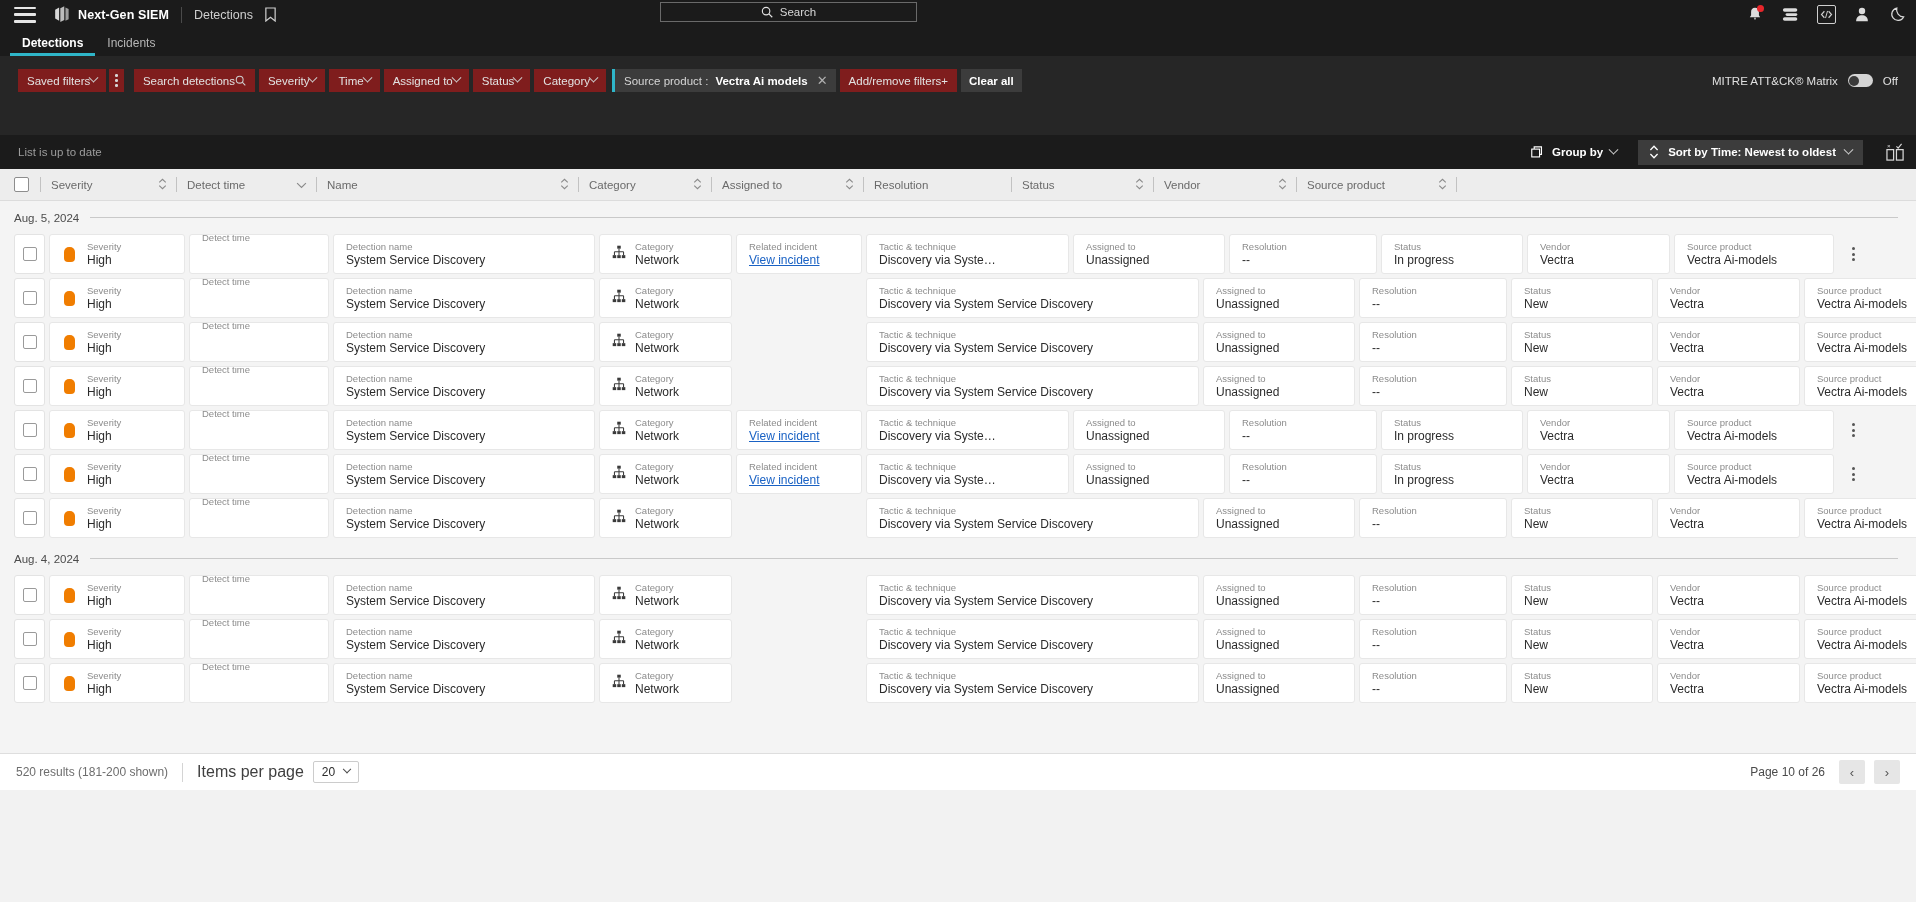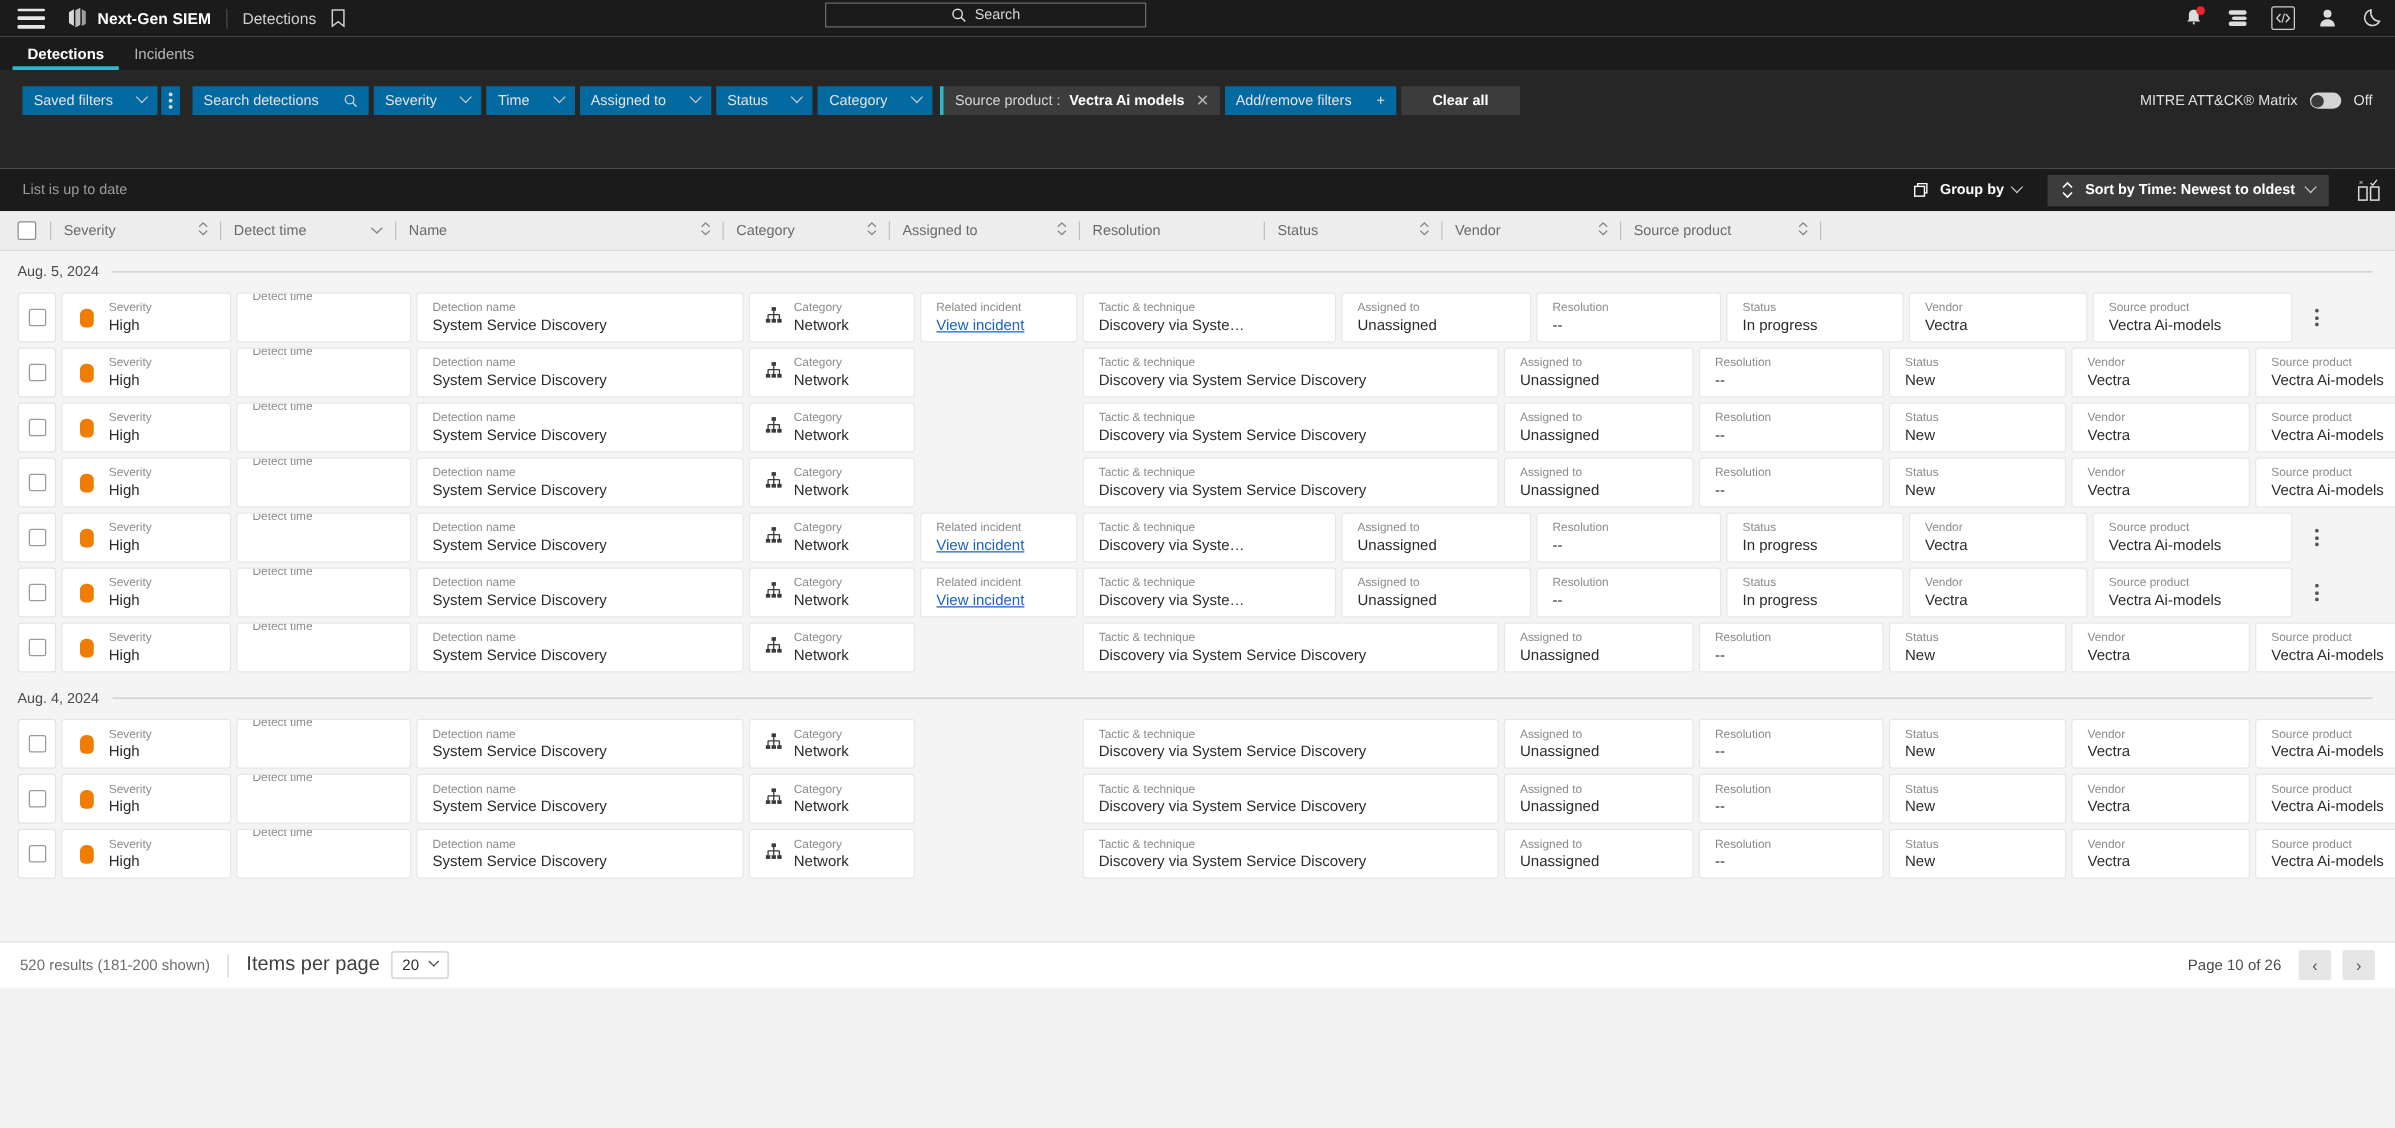--- a/index.html
+++ b/index.html
@@ -40,38 +40,38 @@
   .tab.active { color:#ffffff; font-weight:bold; }
   .tab.active::after {
     content:""; position:absolute; left:0; right:0; bottom:0; height:3px; background:#2fb6c9;
   }
 
   
   .filterpanel { background:#262626; flex:0 0 79px; padding:0 18px; }
   .results-count { color:#e4e4e4; font-size:13px; font-weight:bold; padding-top:13px; letter-spacing:.2px;}
   .filterrow { display:flex; align-items:center; margin-top:13px; position:relative; height:23px; }
   .fbtn {
-    background:#0369a1; color:#e2e2e2; font-size:11.5px; height:23px;
-    display:flex; align-items:center; gap:20px; padding:0 9px; cursor:pointer;
+    background:#7f1d1d; color:#e2e2e2; font-size:11.5px; height:23px;
+    display:flex; align-items:center; gap:0; padding:0 9px; cursor:pointer;
     border:none; white-space:nowrap; font-family:"Liberation Sans",sans-serif;
   }
   .fbtn.kebab { padding:0 6px; margin-left:3px; }
   .gap-lg { width:10px; }
   .gap-sm { width:4px; }
   .chev { display:inline-block; width:7px; height:7px; border-right:1.4px solid #cfcfcf; border-bottom:1.4px solid #cfcfcf; transform:rotate(45deg) translate(-2px,-2px); }
   .kebab-dots { display:flex; flex-direction:column; gap:2.2px; align-items:center;}
   .kebab-dots i { width:2.6px; height:2.6px; background:#d8d8d8; border-radius:50%; display:block;}
   .chip-accent { width:3px; height:23px; background:#2fb6c9; margin-left:6px; }
   .chip {
     background:#3c3c3c; height:23px; display:flex; align-items:center; gap:7px;
     padding:0 8px 0 9px; color:#d6d6d6; font-size:11.5px; cursor:pointer;
   }
   .chip b { color:#fff; font-weight:bold; }
   .x-ico { color:#b0b0b0; font-size:13px; line-height:1; padding-left:2px;}
-  .clearall { background:#3c3c3c; color:#fff; font-weight:bold; font-size:11.5px; height:23px; padding:0 25px;display:flex;align-items:center;cursor:pointer;}
+  .clearall { background:#3c3c3c; color:#fff; font-weight:bold; font-size:11.5px; height:23px; padding:0 8px;display:flex;align-items:center;cursor:pointer;}
   .mitre {
     position:absolute; right:0; top:0; height:23px; display:flex; align-items:center; gap:10px;
     color:#e0e0e0; font-size:11.5px;
   }
   .toggle { width:25px; height:13px; border-radius:7px; background:#d4d4d4; position:relative; cursor:pointer;}
   .toggle .knob { position:absolute; left:1.5px; top:1.5px; width:10px; height:10px; border-radius:50%; background:#3a3a3a;}
 
   
   .subtoolbar { background:#1b1b1b; flex:0 0 34px; display:flex; align-items:center; padding:0 10px 0 18px; position:relative; }
   .uptodate { color:#9d9d9d; font-size:11.5px; }

